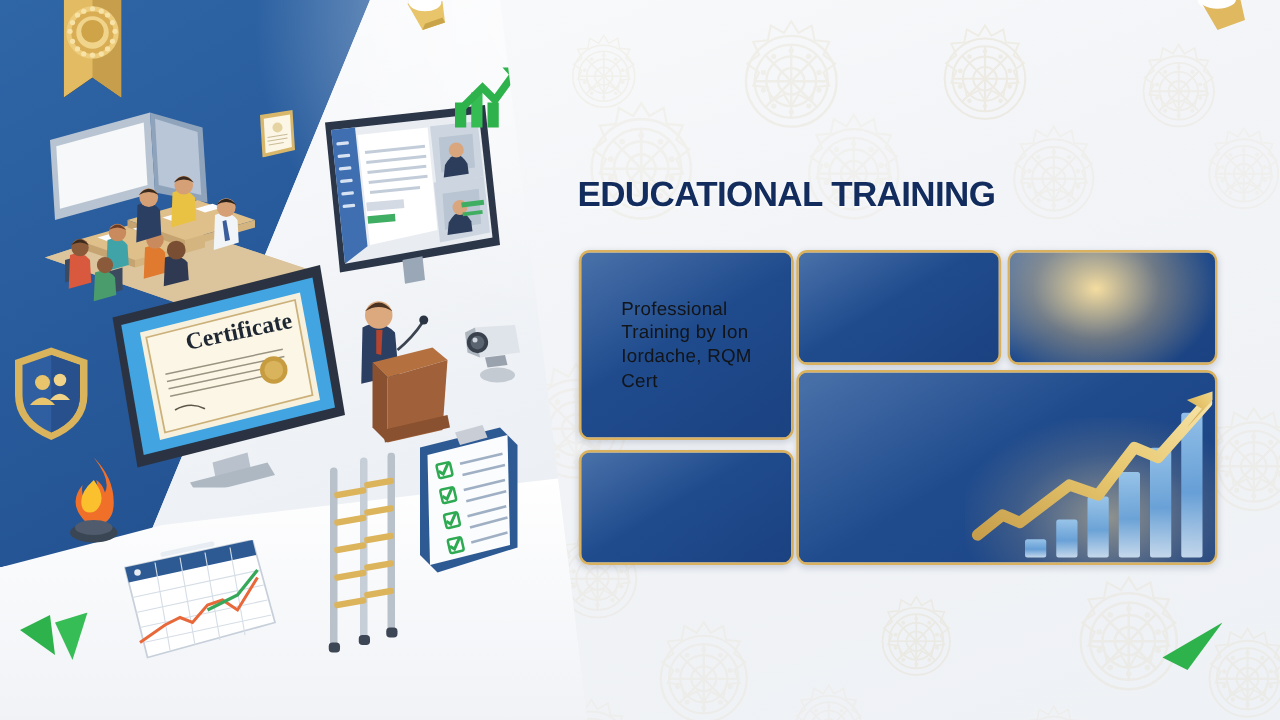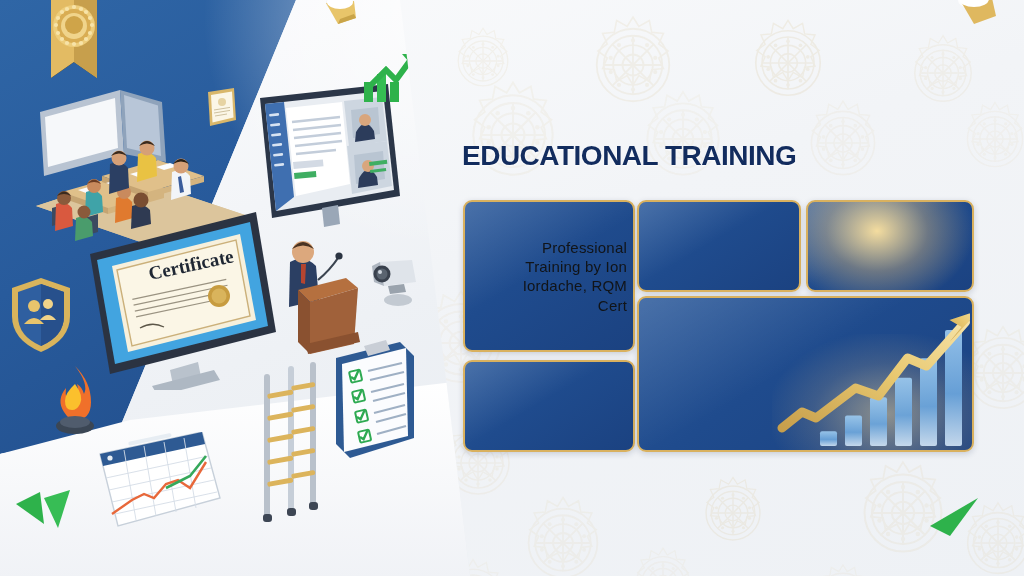--- a/index.html
+++ b/index.html
@@ -68,21 +68,21 @@
   #card-3{left:806px;top:200px;width:164px;height:88px;}
   #card-4{left:463px;top:360px;width:168px;height:88px;}
   #card-5{left:637px;top:296px;width:333px;height:152px;}
 
   #card-3 .glow{position:absolute;left:-26px;top:-46px;width:190px;height:150px;
      background:radial-gradient(ellipse at 50% 50%,rgba(255,228,160,.95),rgba(255,205,120,.35) 38%,rgba(255,255,255,0) 72%);}
   #card-5 .glow{position:absolute;right:-30px;bottom:-44px;width:230px;height:160px;
      background:radial-gradient(ellipse at 50% 50%,rgba(255,220,150,.5),rgba(255,210,140,.14) 45%,rgba(255,255,255,0) 74%);}
 
   .card-text{position:absolute;left:0;right:0;top:50%;transform:translateY(-50%);
-     text-align:right;color:#111418;font-size:15px;line-height:1.28;
+     text-align:left;color:#111418;font-size:15px;line-height:1.28;
      font-family:"Liberation Sans Narrow","Liberation Sans",sans-serif;
      font-weight:400;letter-spacing:.2px;padding:0 6px;margin-left:26px;}
 
   .growth{position:absolute;right:2px;bottom:0;width:230px;height:150px;}
   .greenarr-br{position:absolute;left:928px;top:498px;width:54px;height:40px;}
   .lamp-tr{position:absolute;left:948px;top:-10px;width:56px;height:42px;}
 </style>
 </head>
 <body>
 

